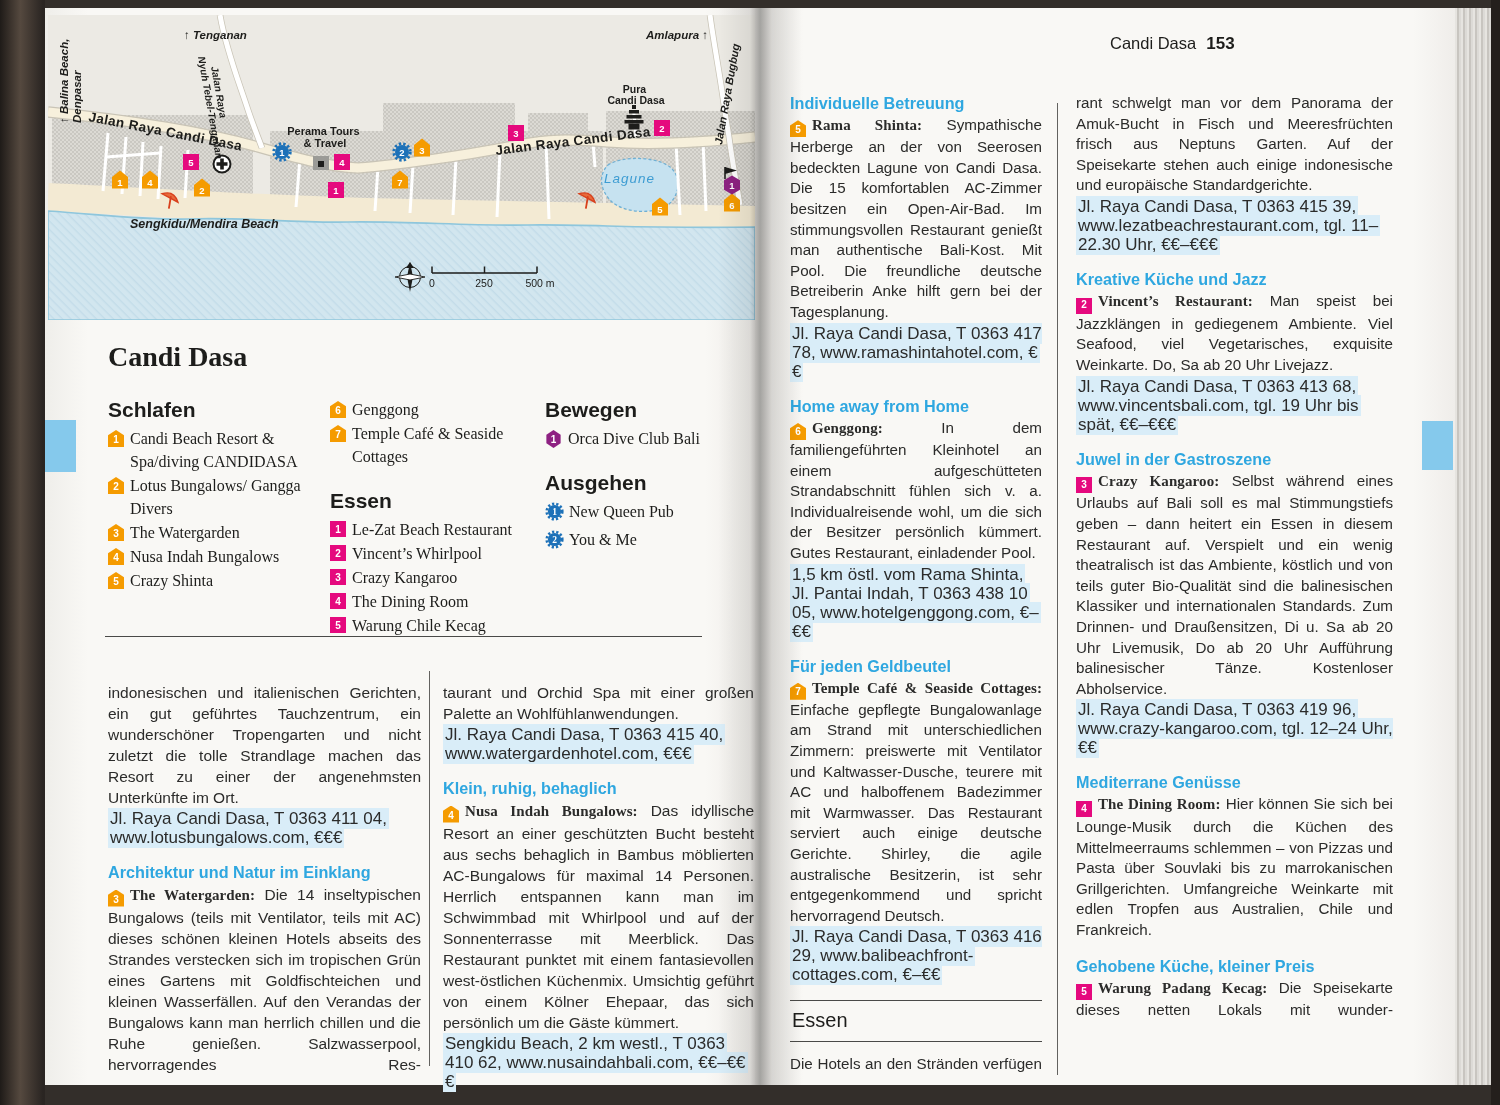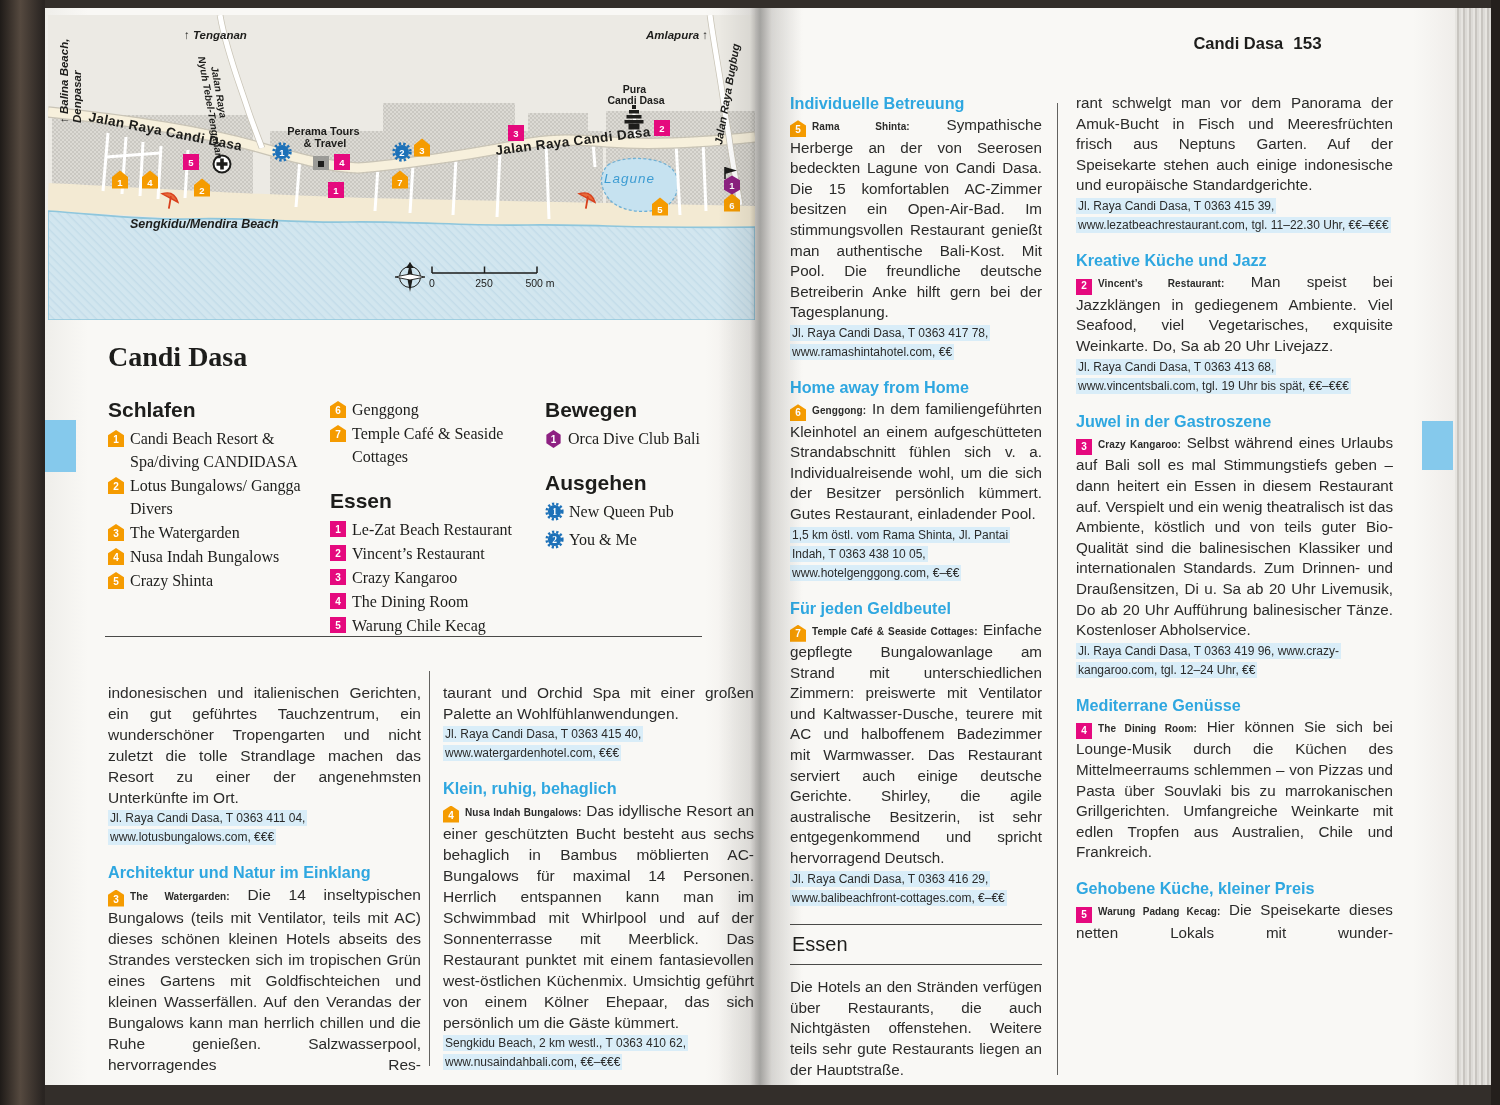--- a/index.html
+++ b/index.html
@@ -36,34 +36,34 @@
   .lgrow .mk{margin-top:3px;}
   .lglabel{flex:1;}
   .hrule{position:absolute;left:60px;width:597px;border-top:1.6px solid #4a4a48;}
   .colwrap{position:absolute;top:650px;height:430px;overflow:hidden;font-size:15.5px;
        line-height:21px;text-align:justify;margin-top:24px;}
   .col1L{left:63px;width:313px;}
   .col2L{left:398px;width:311px;}
   .vrule{position:absolute;border-left:1.2px solid #63625f;}
 
   
-  .pghead{position:absolute;left:355px;top:26px;width:295px;text-align:center;font-size:16.5px;color:#1d1d1b;font-weight:bold;}
+  .pghead{position:absolute;left:355px;top:26px;width:295px;text-align:left;font-size:16.5px;color:#1d1d1b;}
   .pghead b{margin-left:10px;font-size:17px;}
   .colwrapR{position:absolute;top:85px;height:982px;overflow:hidden;font-size:15.2px;
        line-height:20.6px;text-align:justify;}
   .col1R{left:35px;width:252px;}
   .col2R{left:321px;width:317px;}
 
   p{margin:0;}
   .bheading{color:#2fa7e0;font-weight:bold;font-size:16.2px;text-align:left;margin-top:15px;line-height:21px;}
   .bheading.first{margin-top:0;}
   .entry{margin-top:1px;}
-  .entry b{font-size:10px;letter-spacing:.1px;}
+  .entry b{font-size:15px;letter-spacing:.1px;font-family:Liberation Serif, serif;}
   .cut{text-align-last:justify;}
-  .contact{font-size:12px;line-height:19px;text-align:left;margin-top:1px;}
+  .contact{font-size:17px;line-height:19px;text-align:left;margin-top:1px;}
   .hl{background:#d9edf8;padding:1px 2px;box-decoration-break:clone;-webkit-box-decoration-break:clone;}
   .intro{margin-top:4px;}
   .essenhead{border-top:1.6px solid #4a4a48;border-bottom:1.6px solid #4a4a48;
        padding:9px 2px 10px 2px;font-size:20px;text-align:left;margin:16px 0 12px 0;color:#1d1d1b;}
 
   
   .mk{display:inline-flex;align-items:center;justify-content:center;flex:none;
       width:16px;height:16px;color:#fff;font-family:"Liberation Sans",sans-serif;
       font-weight:bold;font-size:10px;font-style:normal;margin-right:6px;vertical-align:-2.5px;}
   .mk.house{background:#f59b00;height:17px;clip-path:polygon(50% 0,100% 31%,100% 100%,0 100%,0 31%);
@@ -332,21 +332,21 @@
           <span class="mk house">7</span>
           <span class="lglabel">Temple Café &amp; Seaside Cottages</span>
         </div>
       <div class="lghead mt">Essen</div>
       <div class="lgrow">
           <span class="mk sq">1</span>
           <span class="lglabel">Le-Zat Beach Restaurant</span>
         </div>
       <div class="lgrow">
           <span class="mk sq">2</span>
-          <span class="lglabel">Vincent’s Restaurant</span>
+          <span class="lglabel">Vincent’s Whirlpool</span>
         </div>
       <div class="lgrow">
           <span class="mk sq">3</span>
           <span class="lglabel">Crazy Kangaroo</span>
         </div>
       <div class="lgrow">
           <span class="mk sq">4</span>
           <span class="lglabel">The Dining Room</span>
         </div>
       <div class="lgrow">

